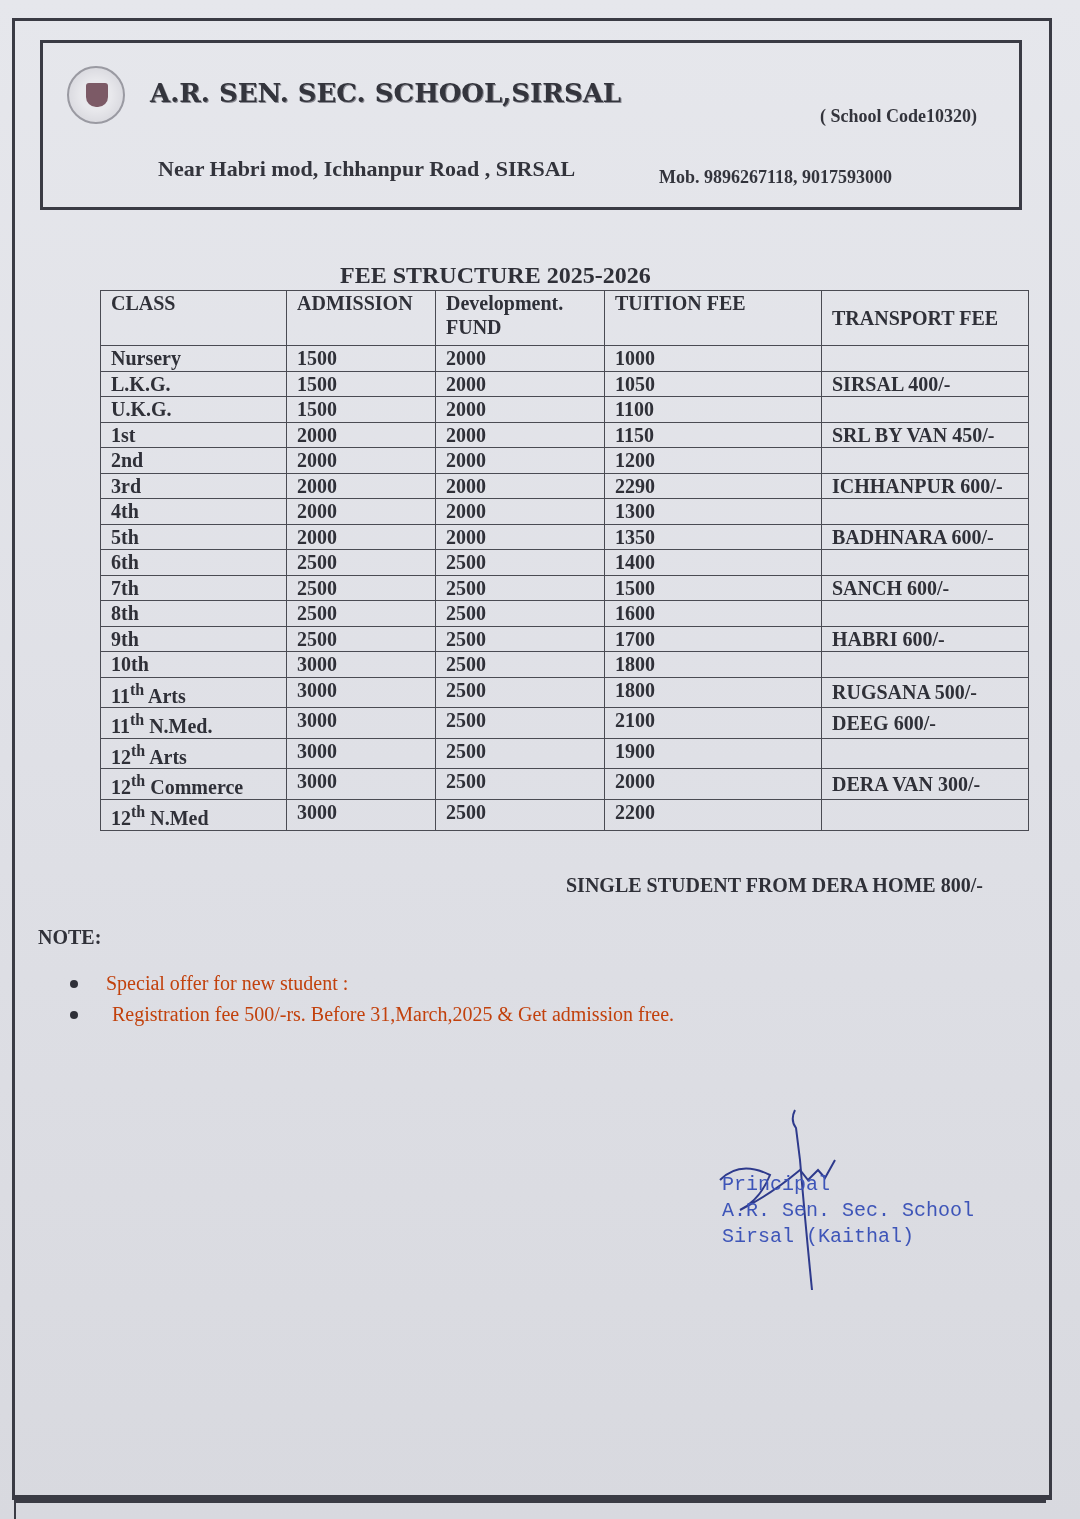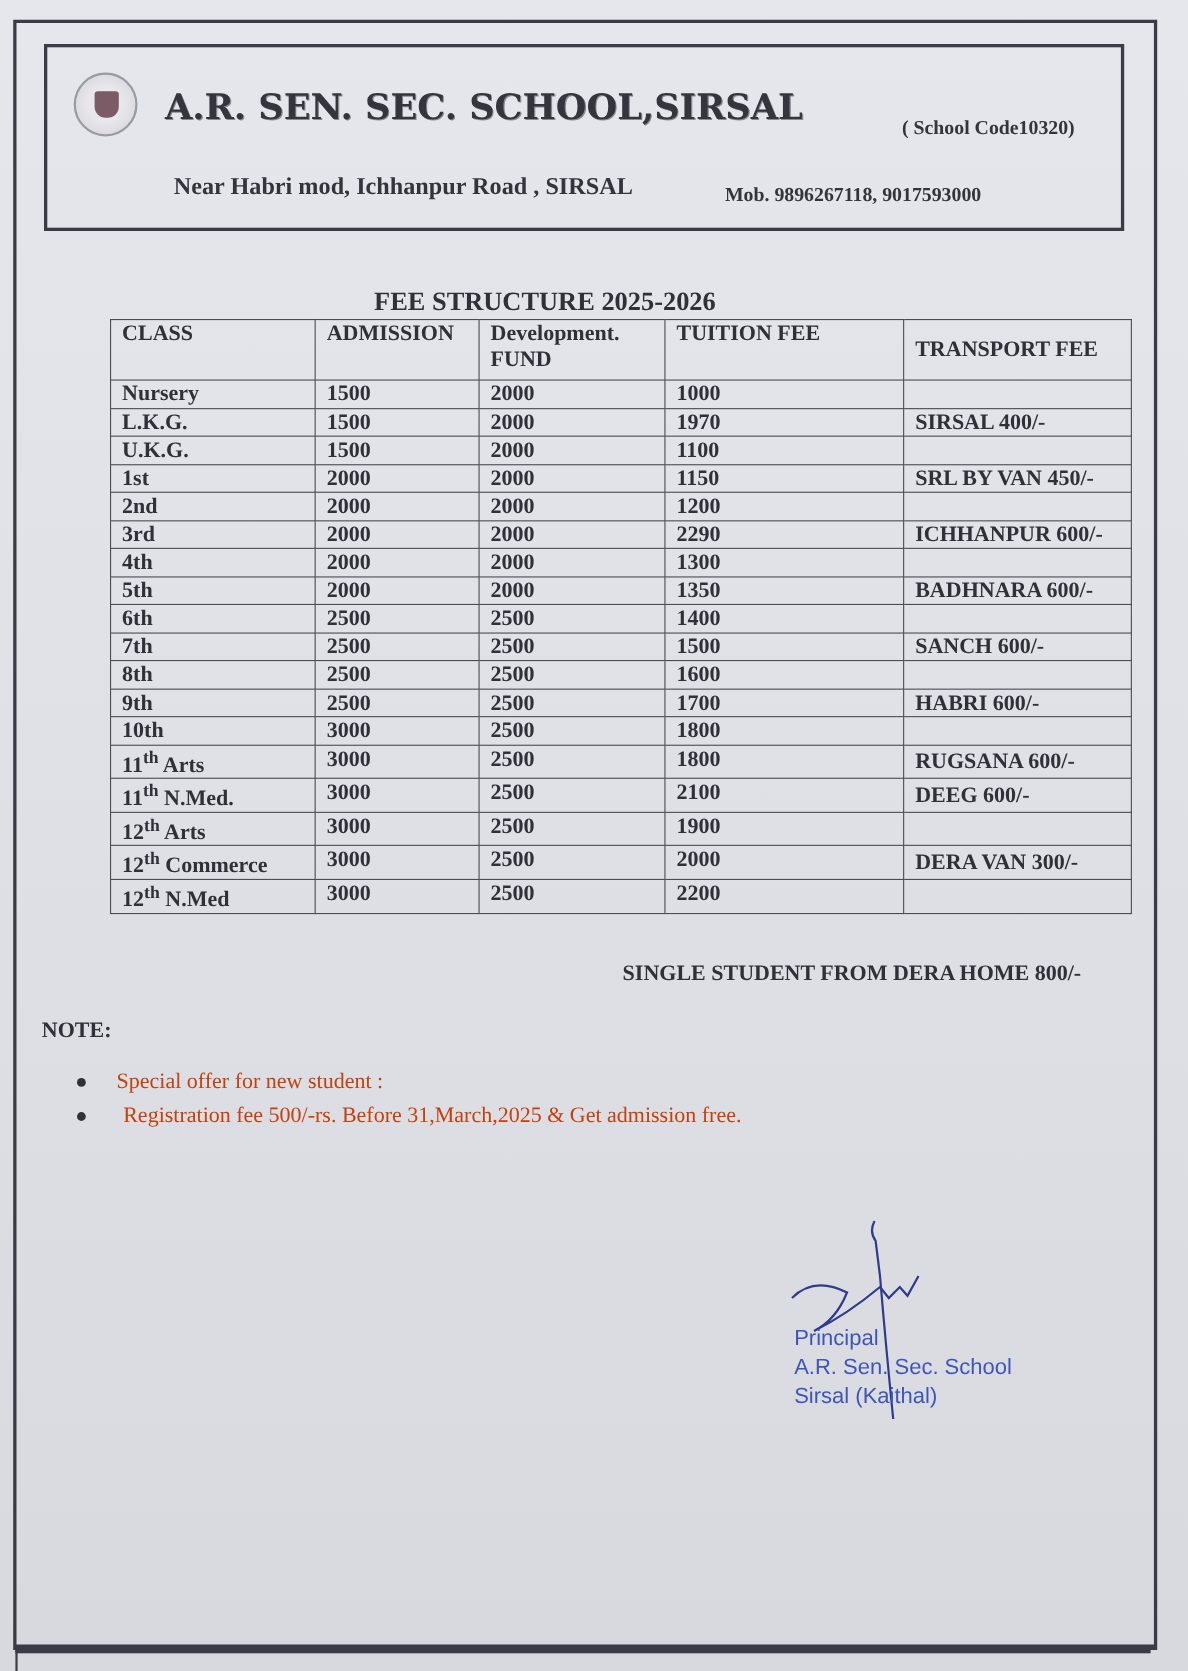--- a/index.html
+++ b/index.html
@@ -33,21 +33,21 @@
     border-radius: 50%; border: 2px solid #9a9aa2; box-sizing: border-box;
     background: radial-gradient(circle, #e8e8ec 40%, #cfcfd6 100%);
   }
   .logo .shield {
     position: absolute; left: 17px; top: 15px; width: 22px; height: 24px;
     background: #7c5a66; border-radius: 3px 3px 10px 10px;
   }
   .school-name {
     position: absolute; left: 150px; top: 78px;
     font-family: "DejaVu Serif", serif; font-weight: bold;
-    font-size: 32px; letter-spacing: 0px; color: #34353d;
+    font-size: 26px; letter-spacing: 0px; color: #34353d;
     text-shadow: 1px 1px 0 #8a8a92;
   }
   .school-code {
     position: absolute; left: 820px; top: 106px;
     font-size: 18px; font-weight: bold; color: #33343c;
   }
   .address {
     position: absolute; left: 158px; top: 156px;
     font-size: 22px; font-weight: bold; color: #33343c;
   }
@@ -94,22 +94,22 @@
   ul.notes li { height: 31px; position: relative; padding-left: 36px; }
   ul.notes li .bullet {
     position: absolute; left: 0; top: 8px; width: 8px; height: 8px;
     border-radius: 50%; background: #2f3038;
   }
   .signature {
     position: absolute; left: 700px; top: 1100px; width: 260px; height: 200px;
   }
   .stamp {
     position: absolute; left: 722px; top: 1172px;
-    font-family: Liberation Sans, sans-serif; font-size: 20px;
-    color: #3e55b8; line-height: 26px; margin-top: 32px;
+    font-family: Liberation Mono, monospace; font-size: 20px;
+    color: #3e55b8; line-height: 26px;
   }
 </style>
 </head>
 <body>
 
 <div class="paper"></div>
 <div class="outer-frame"></div>
 <div class="outer-frame-2"></div>
 
 <div class="header-box"></div>
@@ -138,21 +138,21 @@
         <td class="c0"><span>Nursery</span></td>
         <td class="c1">1500</td>
         <td class="c2">2000</td>
         <td class="c3">1000</td>
         <td class="c4 tr-cell"></td>
       </tr>
       <tr>
         <td class="c0"><span>L.K.G.</span></td>
         <td class="c1">1500</td>
         <td class="c2">2000</td>
-        <td class="c3">1970</td>
+        <td class="c3">1050</td>
         <td class="c4 tr-cell">SIRSAL 400/-</td>
       </tr>
       <tr>
         <td class="c0"><span>U.K.G.</span></td>
         <td class="c1">1500</td>
         <td class="c2">2000</td>
         <td class="c3">1100</td>
         <td class="c4 tr-cell"></td>
       </tr>
       <tr>
@@ -223,21 +223,21 @@
         <td class="c1">3000</td>
         <td class="c2">2500</td>
         <td class="c3">1800</td>
         <td class="c4 tr-cell"></td>
       </tr>
       <tr>
         <td class="c0"><span>11</span><sup>th</sup><span> Arts</span></td>
         <td class="c1">3000</td>
         <td class="c2">2500</td>
         <td class="c3">1800</td>
-        <td class="c4 tr-cell">RUGSANA 600/-</td>
+        <td class="c4 tr-cell">RUGSANA 500/-</td>
       </tr>
       <tr>
         <td class="c0"><span>11</span><sup>th</sup><span> N.Med.</span></td>
         <td class="c1">3000</td>
         <td class="c2">2500</td>
         <td class="c3">2100</td>
         <td class="c4 tr-cell">DEEG 600/-</td>
       </tr>
       <tr>
         <td class="c0"><span>12</span><sup>th</sup><span> Arts</span></td>

